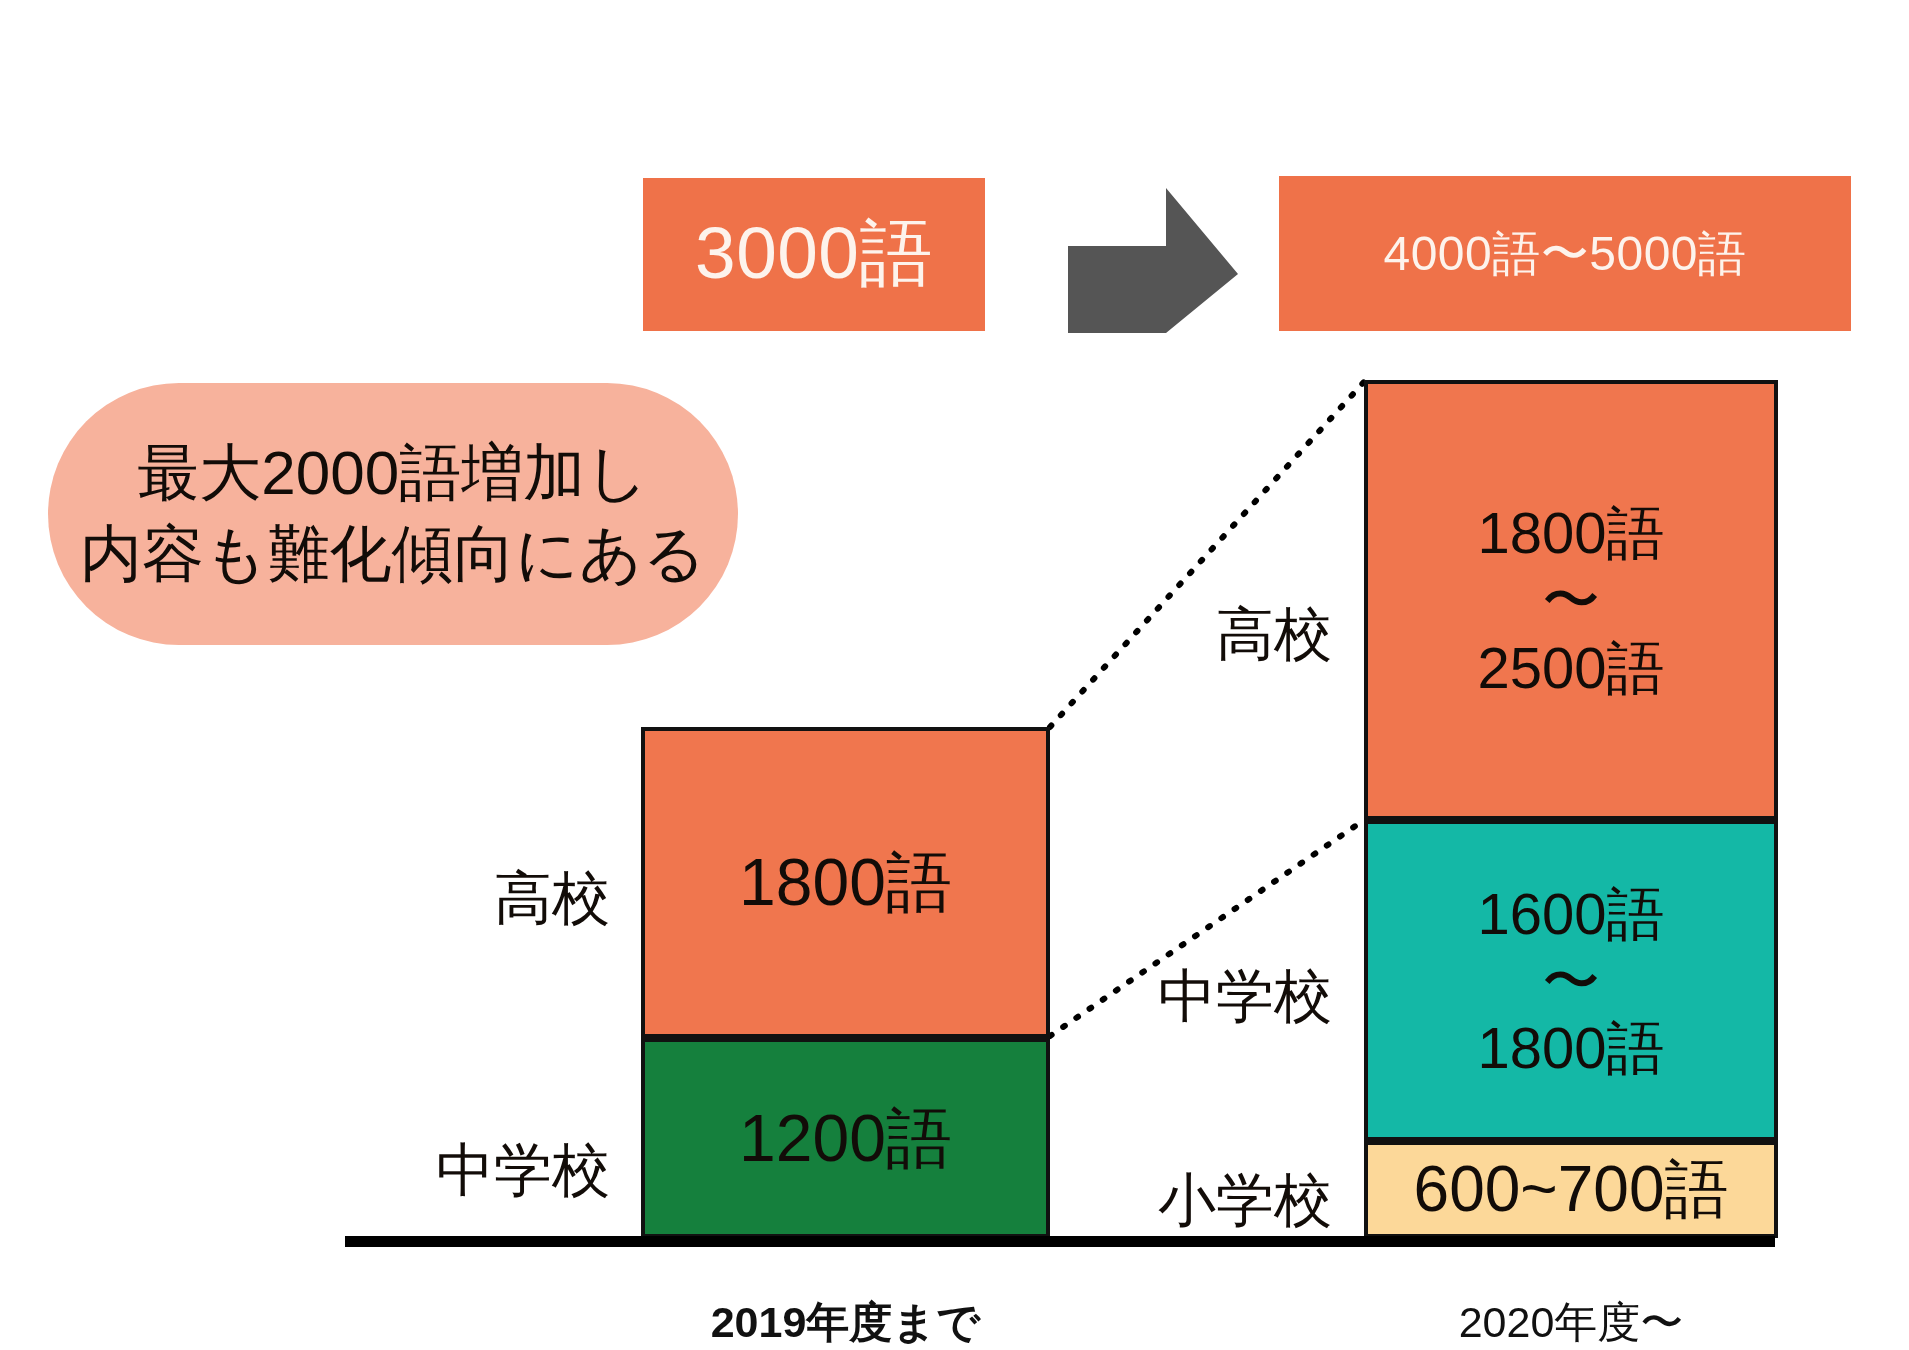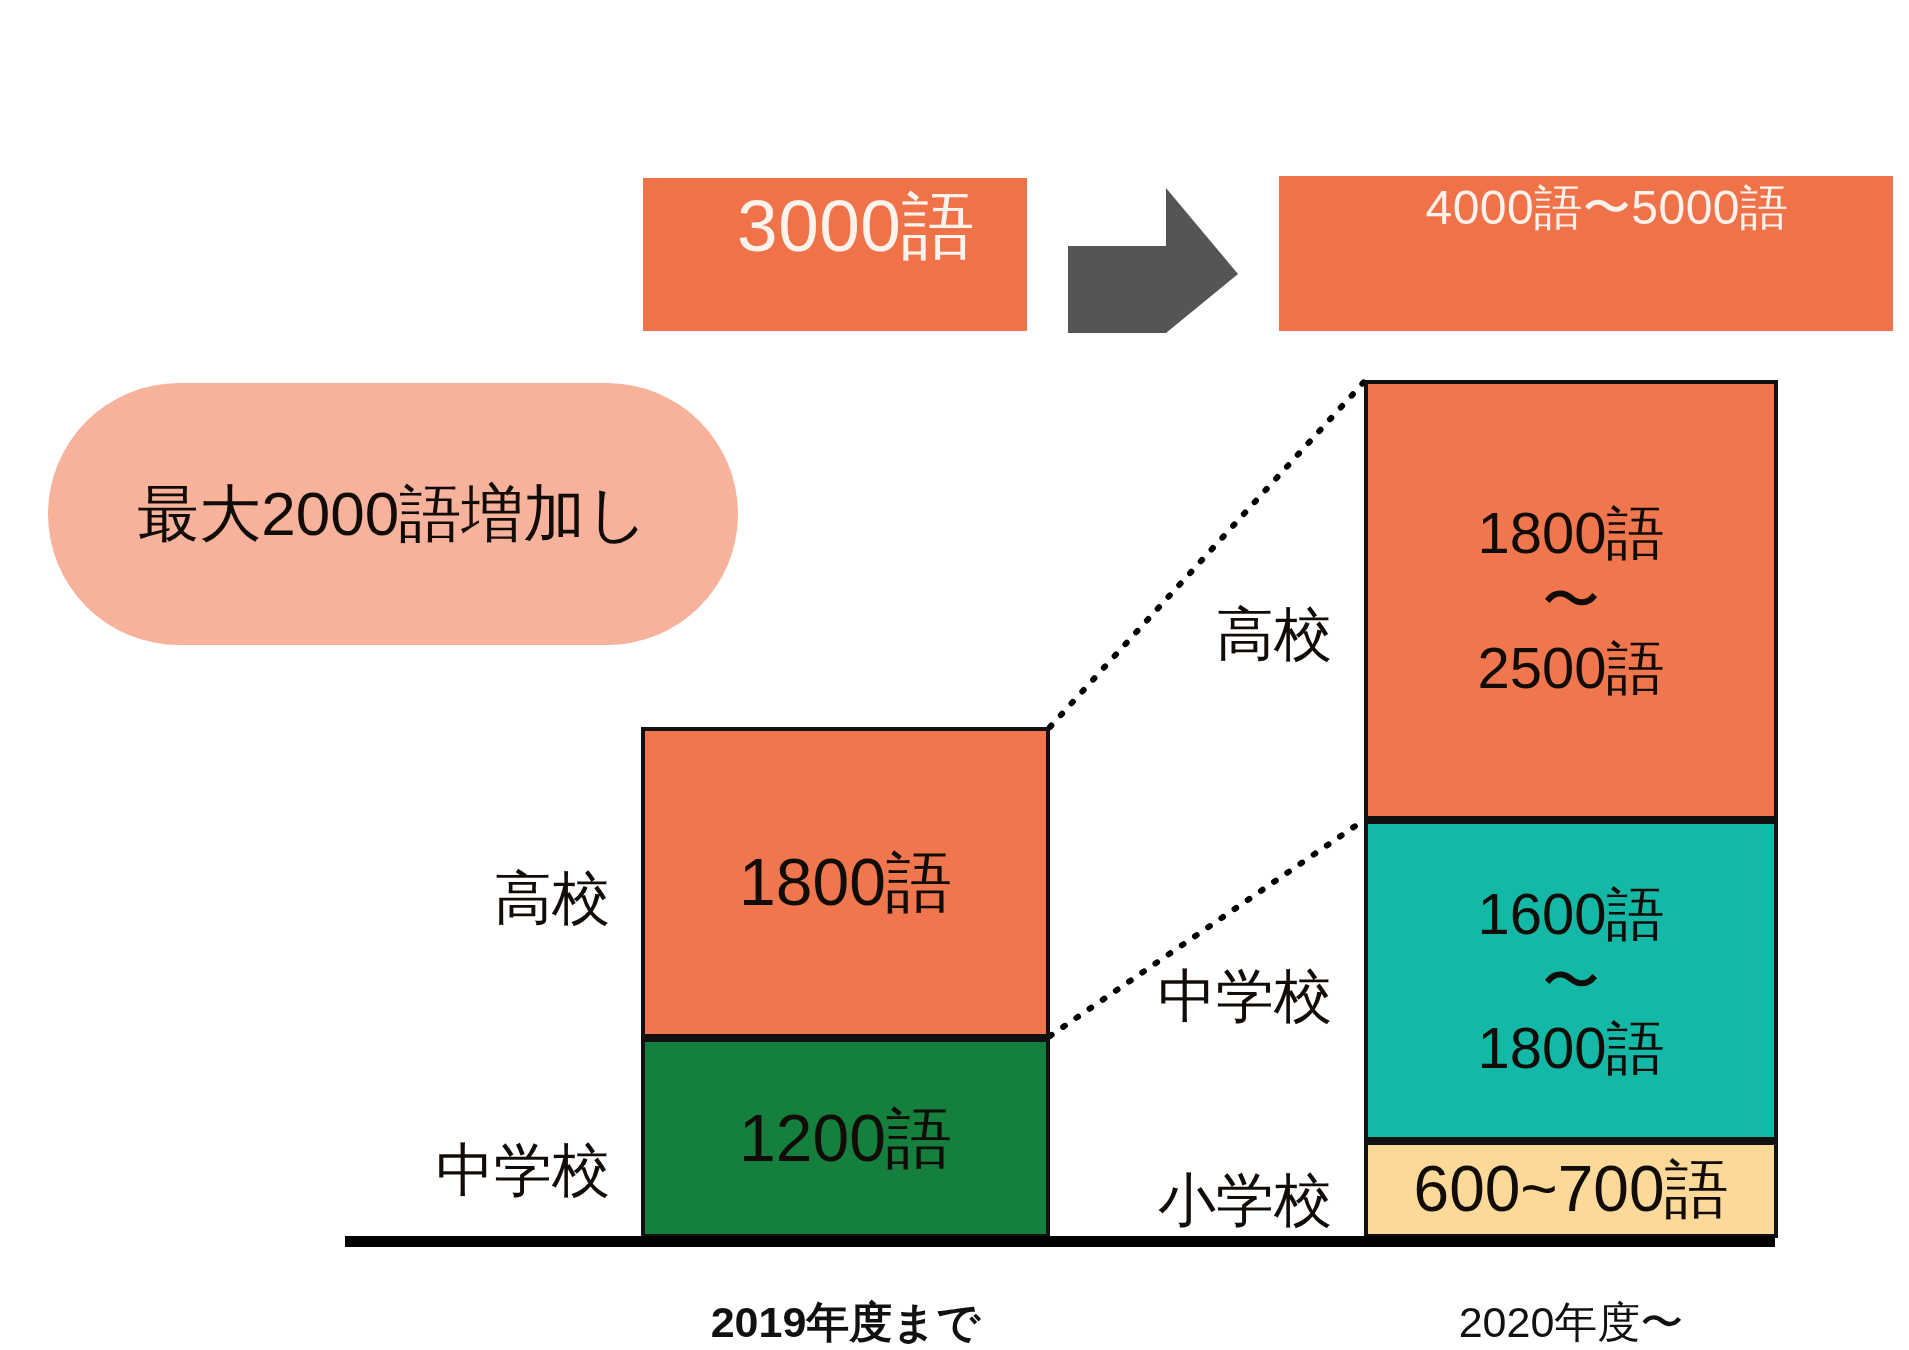--- a/index.html
+++ b/index.html
@@ -16,27 +16,26 @@
     width: 1909px;
     height: 1350px;
     background: #ffffff;
     overflow: hidden;
   }
 
   
   .top-chip {
     position: absolute;
     display: flex;
-    align-items: flex-start;
+    align-items: center;
     justify-content: center;
     color: #fdf3ec;
     font-weight: 400;
     letter-spacing: 0.5px;
     white-space: nowrap;
-    padding-left: 42px;
   }
   #chip-before {
     left: 643px;
     top: 178px;
     width: 342px;
     height: 153px;
     background: #ef7249;
     font-size: 73px;
   }
   #chip-after {
@@ -177,20 +176,21 @@
   <svg id="arrow-right-icon" viewBox="0 0 170 145">
     <polygon points="0,58 98,58 98,0 170,86 98,145 0,145" fill="#555555"></polygon>
   </svg>
 
   <div class="top-chip" id="chip-after">
     <span>4000語〜5000語</span>
   </div>
 
   <div id="callout">
     <span class="line">最大2000語増加し</span>
+    <span class="line">内容も難化傾向にある</span>
   </div>
 
   <svg id="connectors">
     <line x1="1050" y1="727" x2="1364" y2="382" stroke="#000000" stroke-width="6" stroke-dasharray="2 14" stroke-linecap="round"></line>
     <line x1="1050" y1="1036" x2="1364" y2="820" stroke="#000000" stroke-width="6" stroke-dasharray="2 14" stroke-linecap="round"></line>
   </svg>
 
   <div class="cat-label" id="lab-l-high">高校</div>
   <div class="seg" id="seg-l-high">
     <span class="val">1800語</span>

